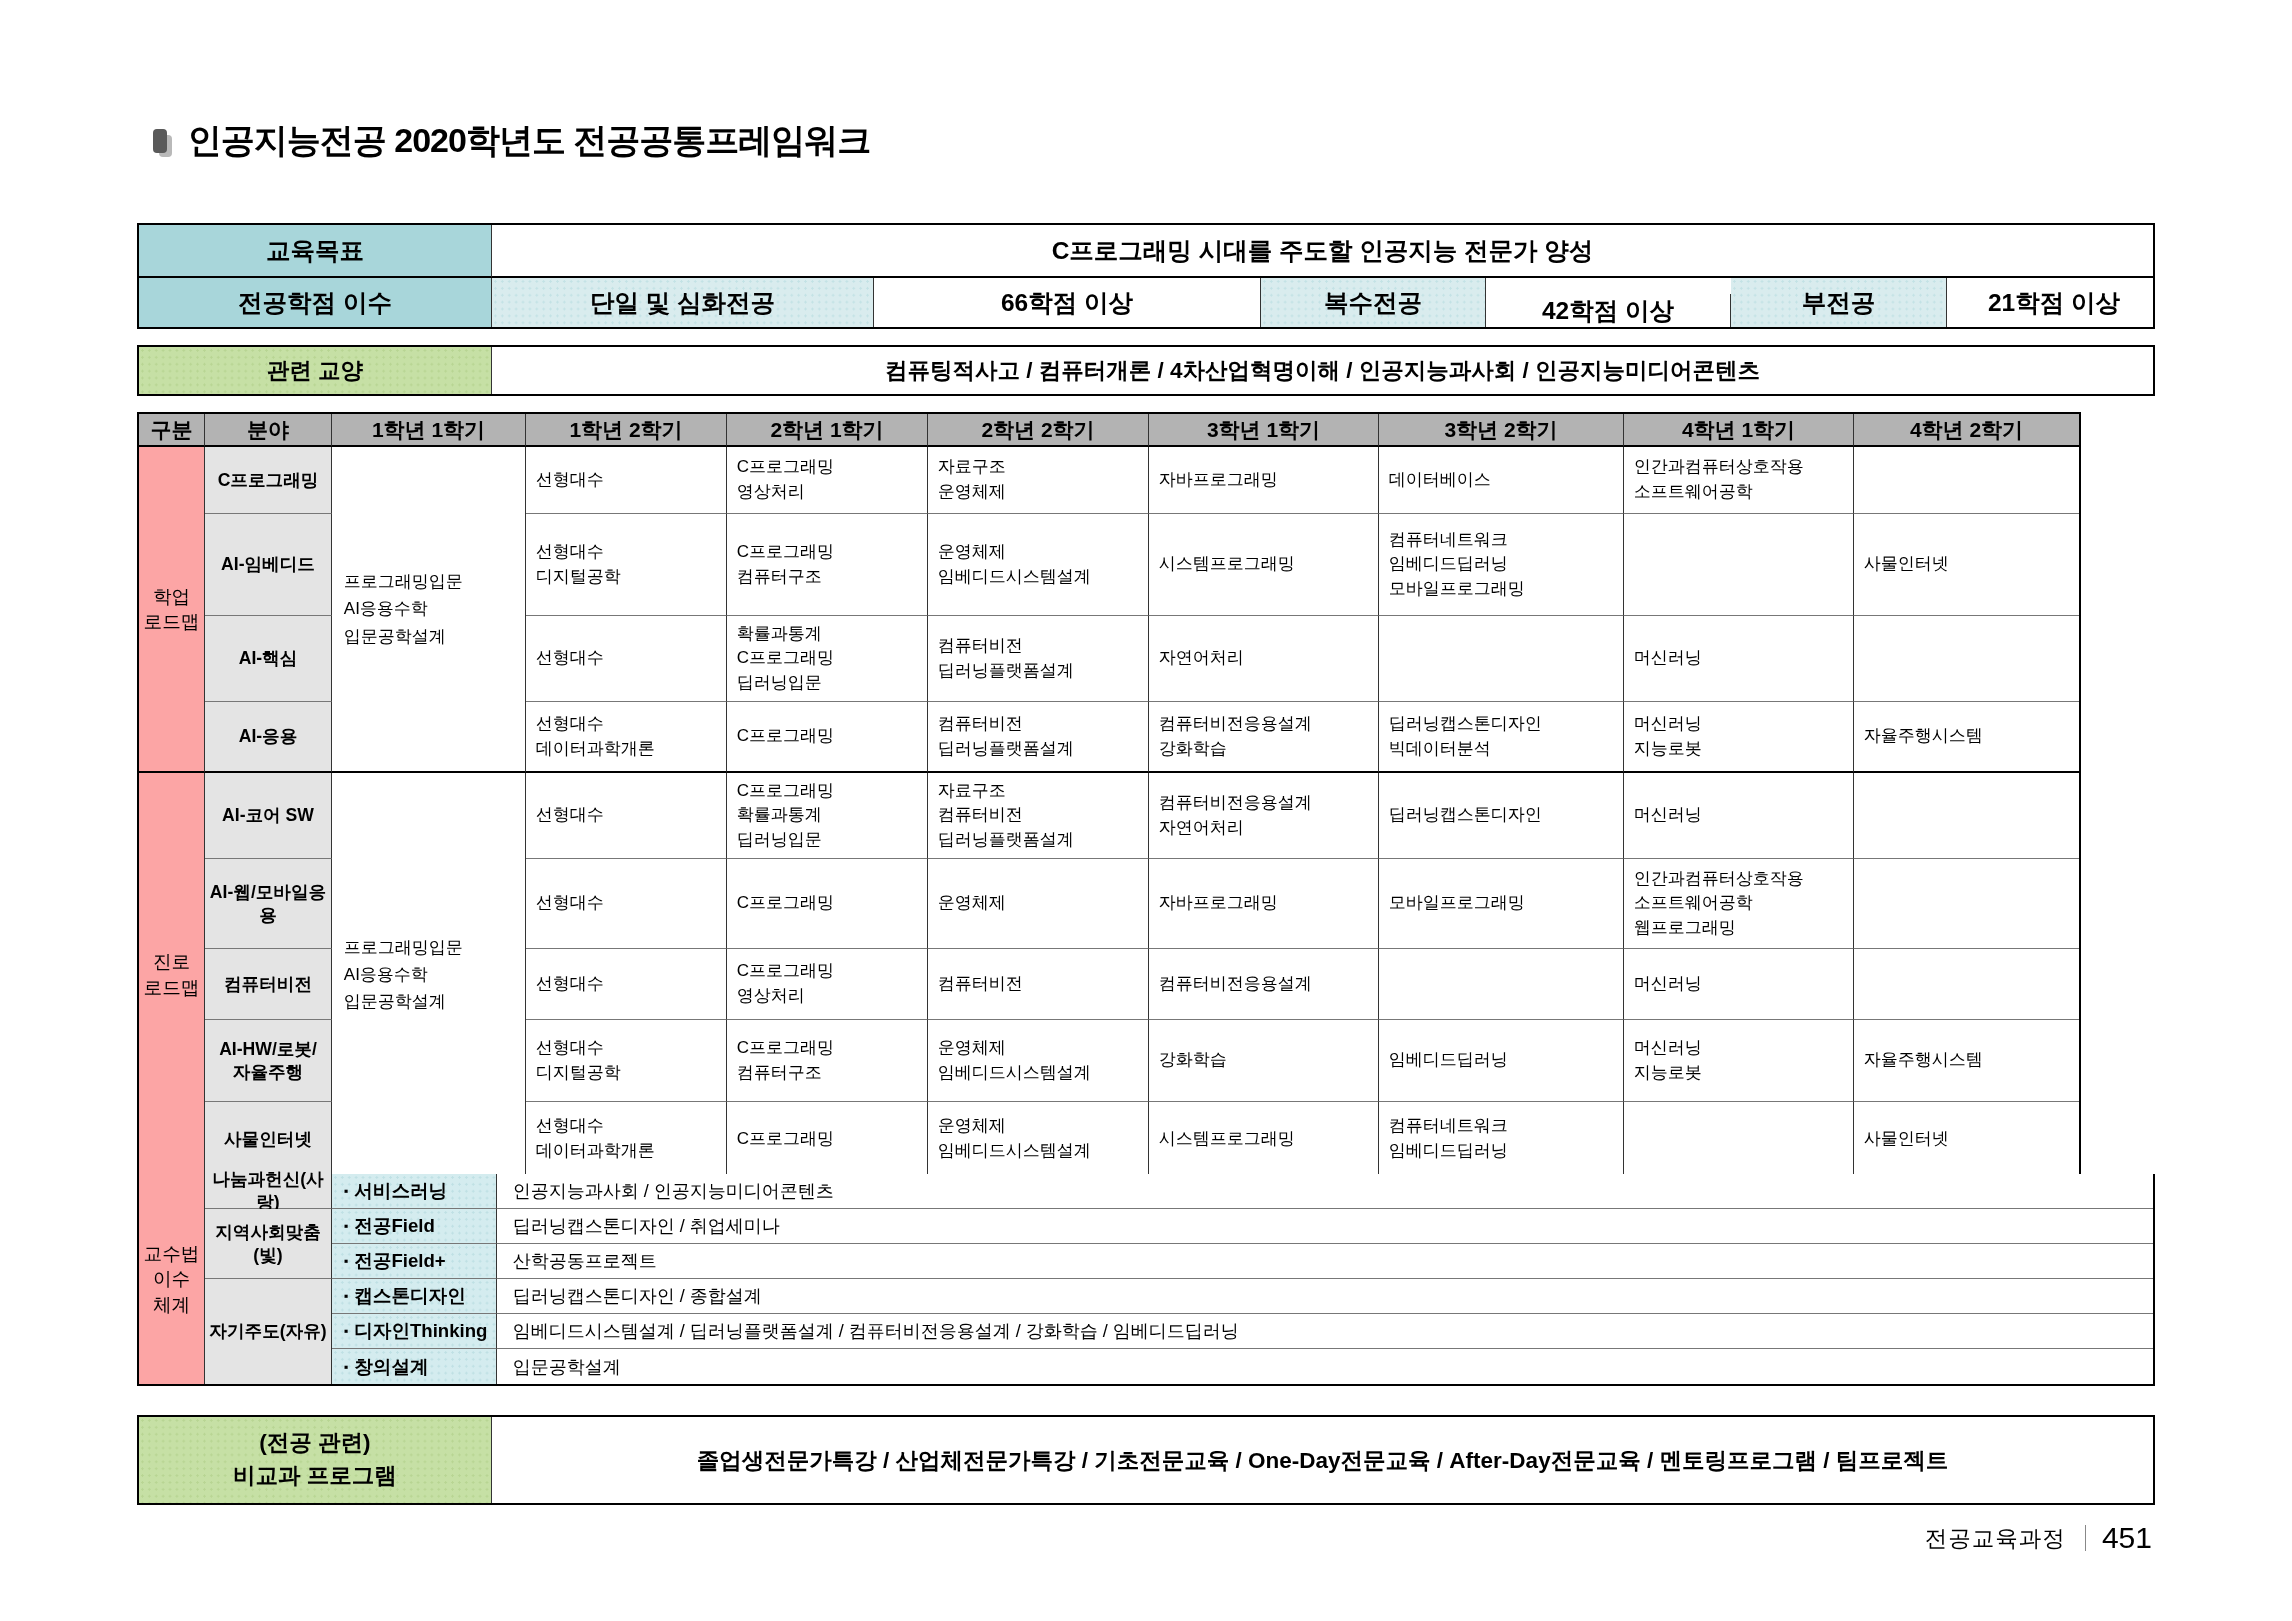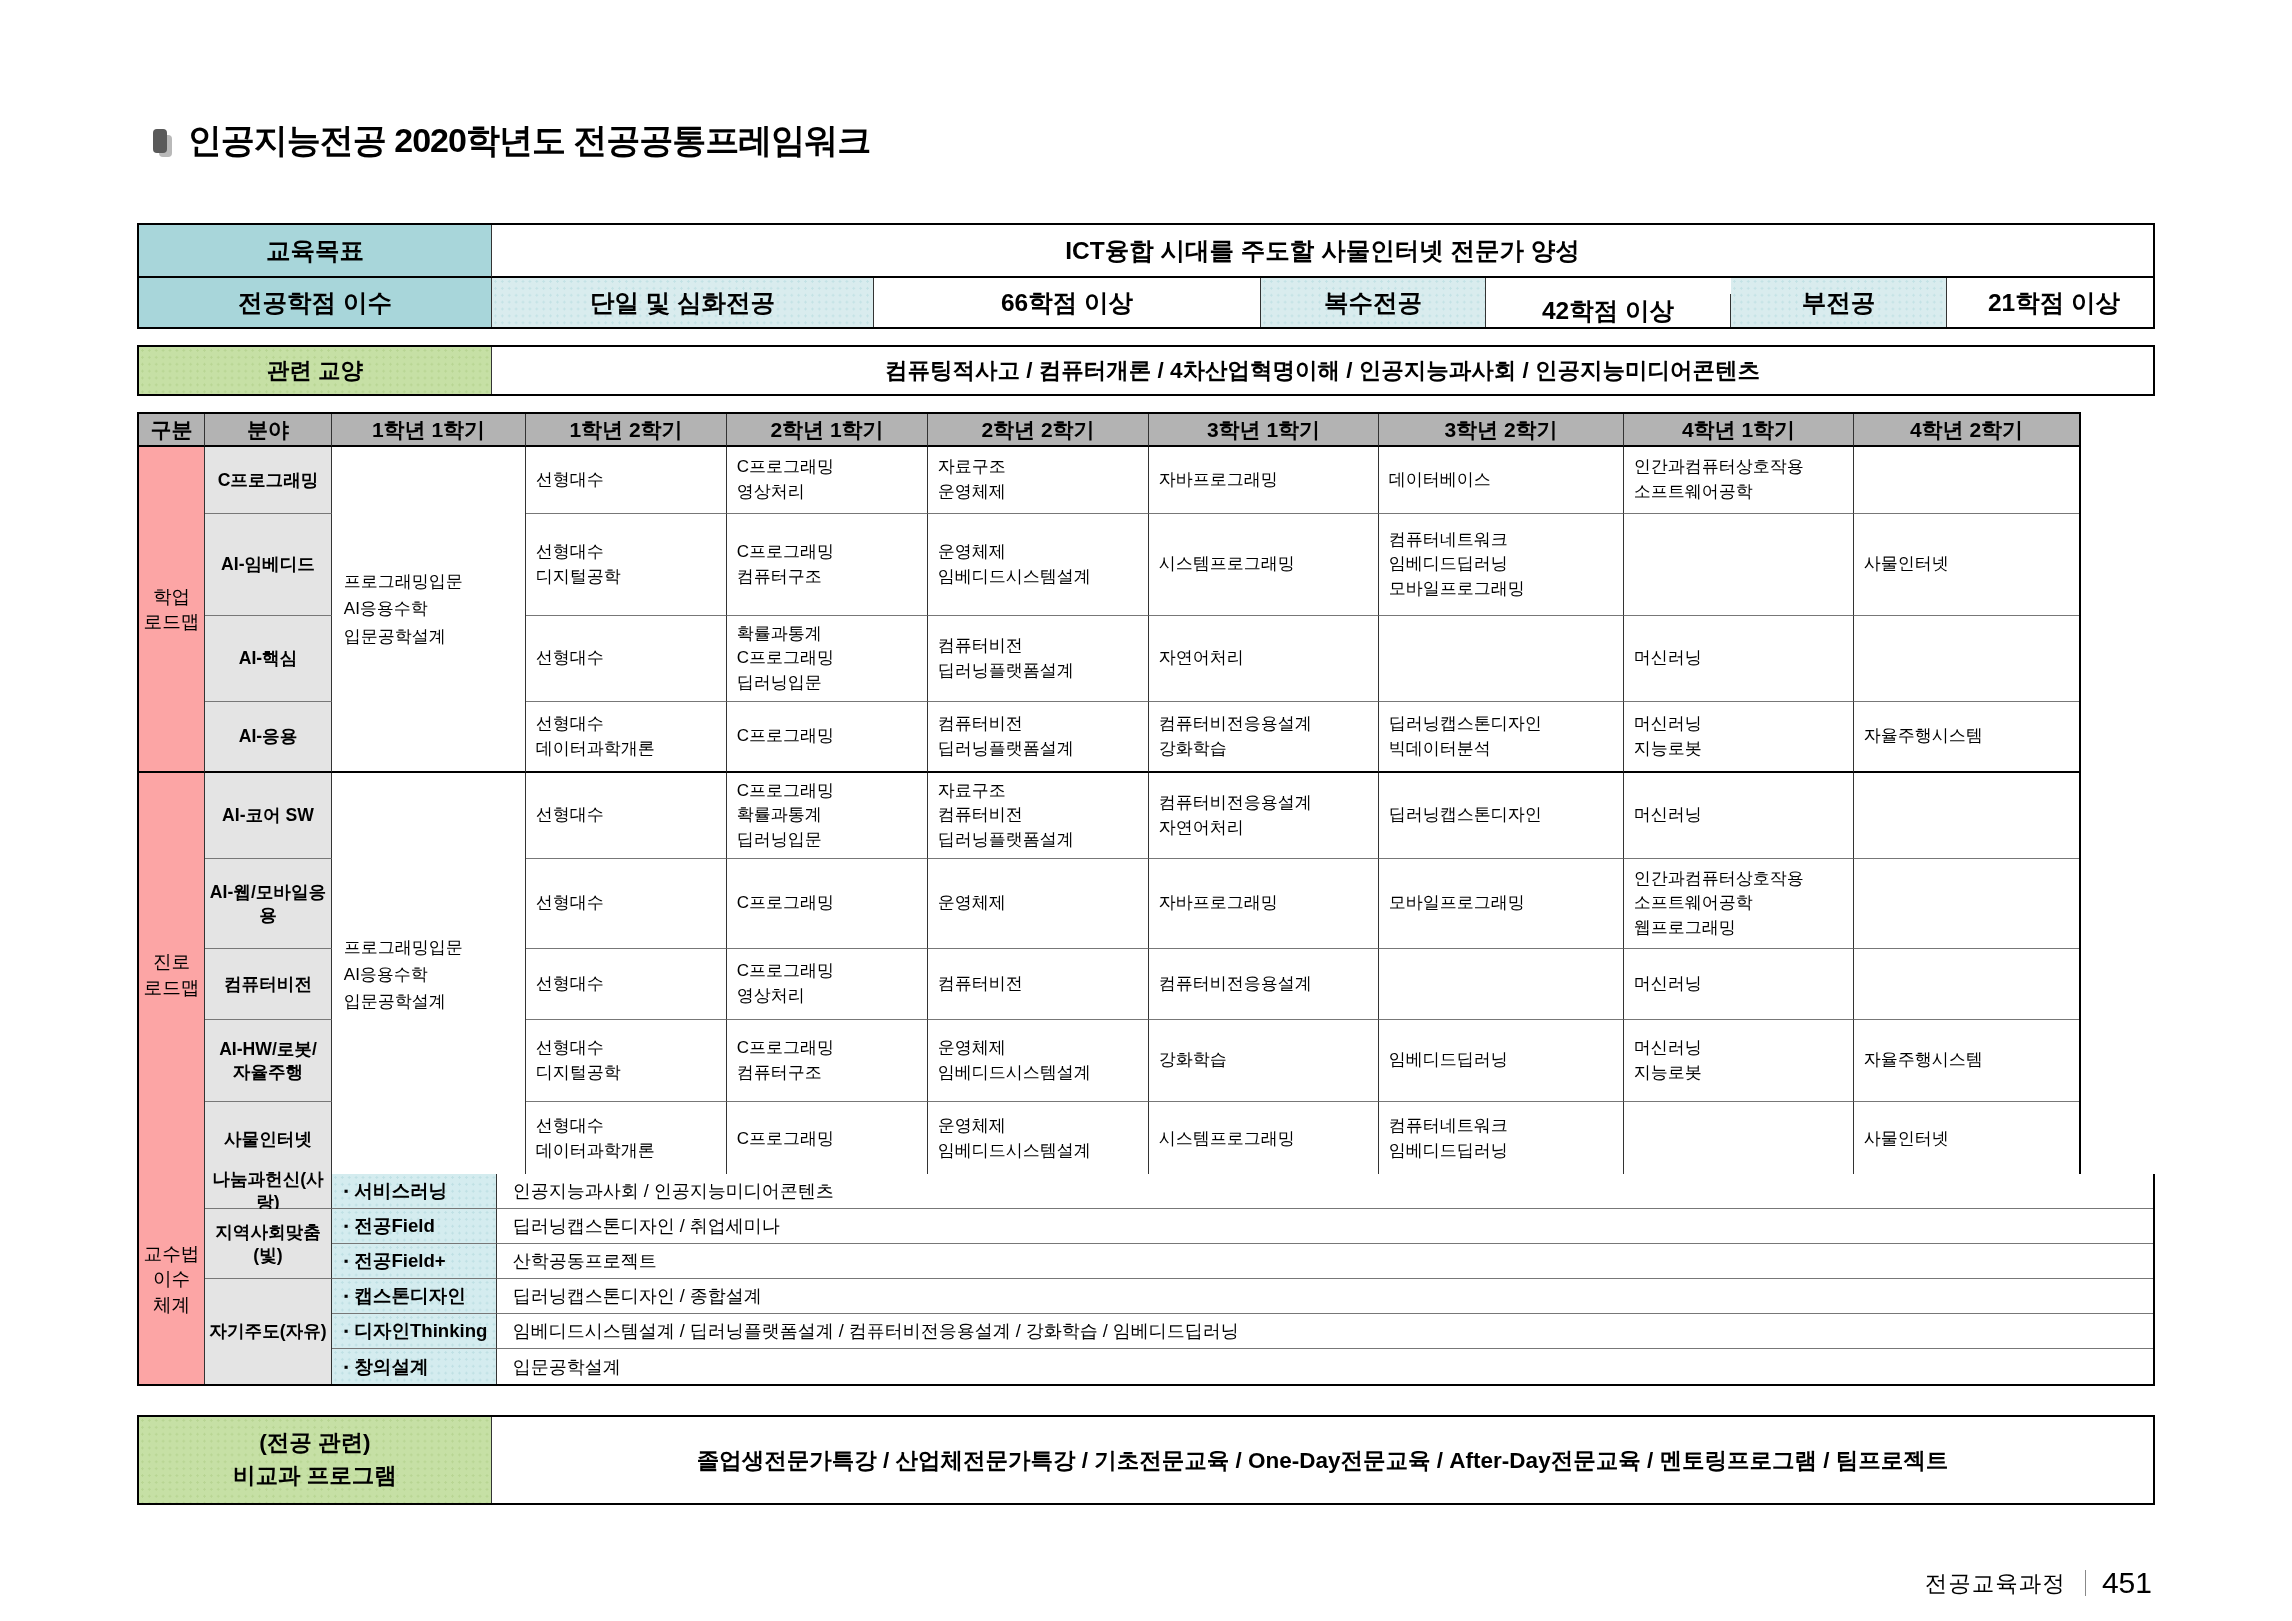--- a/index.html
+++ b/index.html
@@ -44,41 +44,41 @@
   .ccell { font-size:17px; padding:3.9px 5.9px 3.9px 9.8px; line-height:1.45; text-align:left; }
   .scell { font-size:17px; padding:3.9px 5.9px 3.9px 11.8px; line-height:1.6; text-align:left; background:#fff; }
 
   
   .mcell { background:#d4ecef; background-image:radial-gradient(#bfe0e4 1.2px, transparent 1.2px); background-size:6.9px 6.9px;
            font-weight:bold; font-size:18.6px; padding-left:11.8px; }
   .mcell .sq { font-size:12.7px; margin-right:5.9px; }
   .pcell { font-size:18px; padding-left:15.7px; }
 
   
-  .footer { position:absolute; top:1566px; right:141px; display:flex; align-items:center;justify-content:flex-end; }
+  .footer { position:absolute; top:1521px; right:141px; display:flex; align-items:center;justify-content:flex-end; }
   .footer-label { font-size:22.5px; letter-spacing:1px; }
   .footer-bar { width:1px; height:25.5px; background:#888; margin:0 15.7px 0 19.6px; }
   .footer-num { font-size:30px; }
 </style>
 </head>
 <body>
 
 <div class="page">
 
   <div class="title-row">
     <div class="title-bullet">
       <div class="tb-light"></div>
       <div class="tb-dark"></div>
     </div>
     <div class="title-text">인공지능전공 2020학년도 전공공통프레임워크</div>
   </div>
 
   <div class="gridtbl" style="left:137px; top:223px; grid-template-columns:353px 382px 387px 225px 245px 216px 206px; grid-template-rows:53px 49px;">
     <div class="c tt-label bb3" style="grid-area:1/1/2/2;">교육목표</div>
-    <div class="c tt-value bb3 noR" style="grid-area:1/2/2/8;">ICT융합 시대를 주도할 사물인터넷 전문가 양성</div>
+    <div class="c tt-value bb3 noR" style="grid-area:1/2/2/8;">C프로그래밍 시대를 주도할 인공지능 전문가 양성</div>
 
     <div class="c tt-label noB" style="grid-area:2/1/3/2;">전공학점 이수</div>
     <div class="c tt-type noB" style="grid-area:2/2/3/3;">단일 및 심화전공</div>
     <div class="c tt-value noB" style="grid-area:2/3/3/4;">66학점 이상</div>
     <div class="c tt-type noB" style="grid-area:2/4/3/5;">복수전공</div>
     <div class="c tt-value noB" style="grid-area:2/5/3/6;margin-top:16px;">42학점 이상</div>
     <div class="c tt-type noB" style="grid-area:2/6/3/7;">부전공</div>
     <div class="c tt-value noB noR" style="grid-area:2/7/3/8;padding-left:8px;">21학점 이상</div>
   </div>
 

